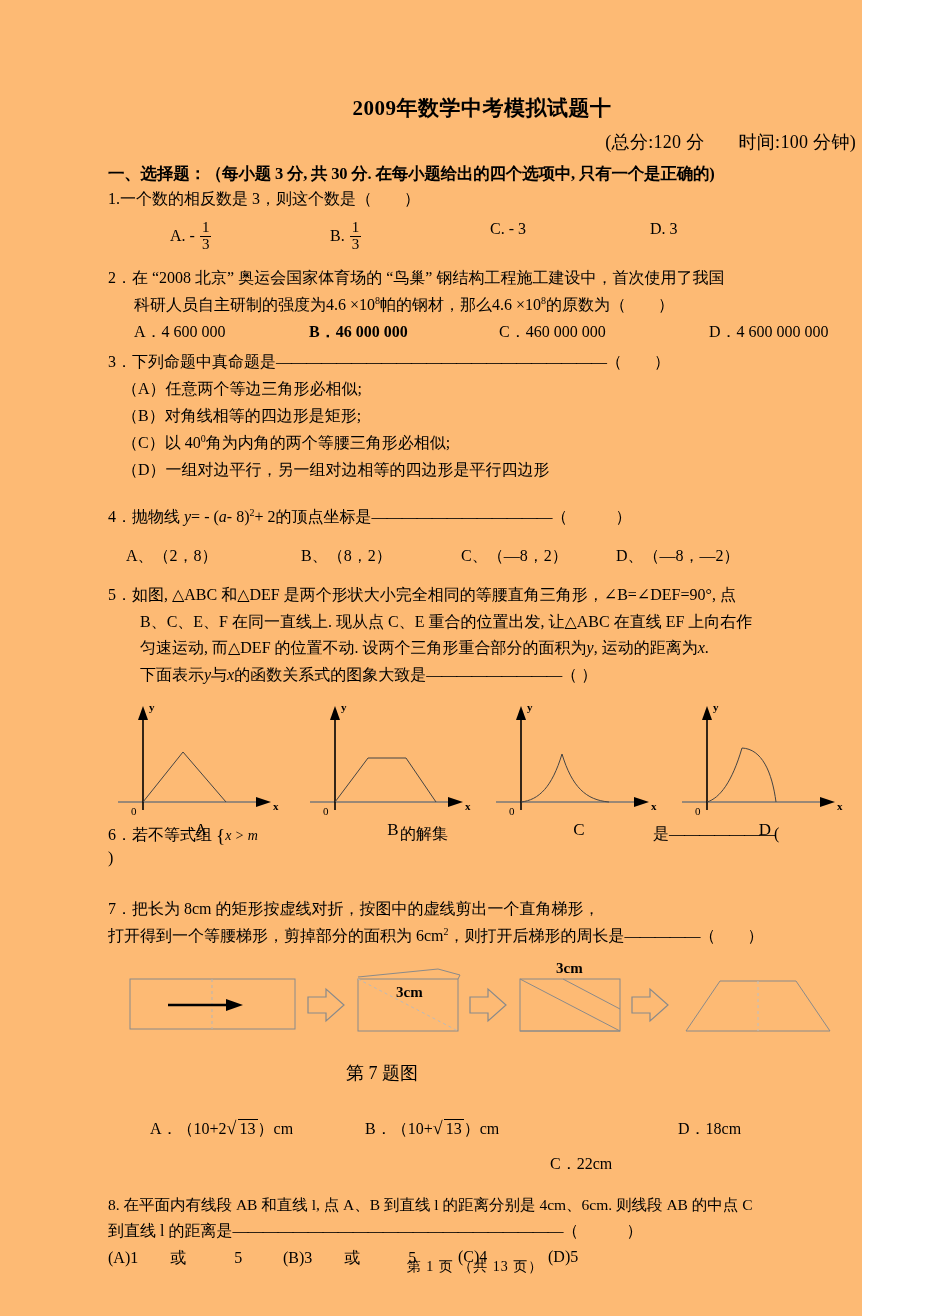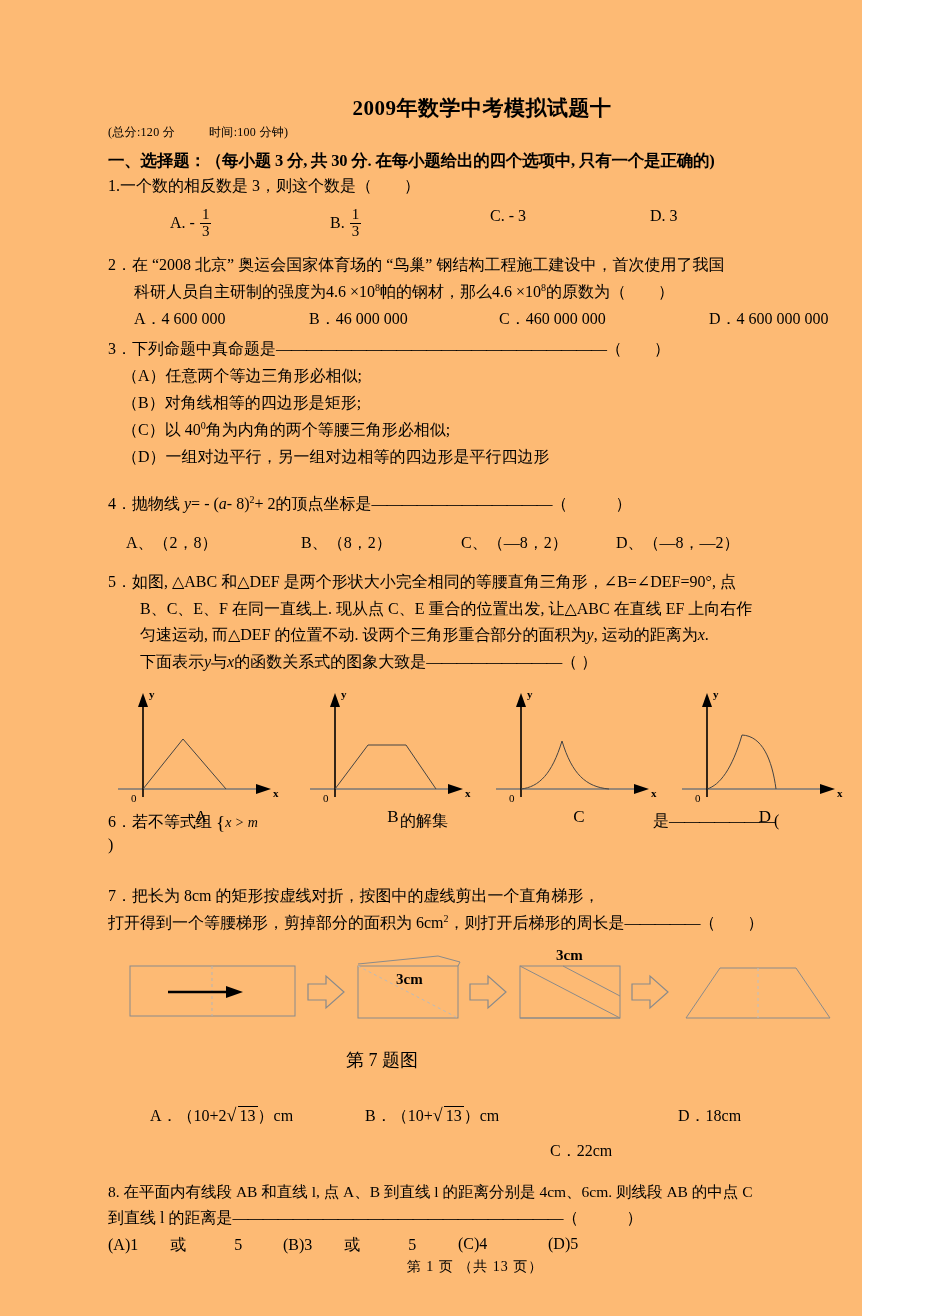--- a/index.html
+++ b/index.html
@@ -30,23 +30,23 @@
   }
   
   .title {
     text-align: center;
     font-size: 21px;
     font-weight: bold;
     letter-spacing: 0.5px;
     line-height: 1.2;
   }
   .subtitle {
-    text-align: left;
-    font-size: 12px;
-    margin-top: 3px;
+    text-align: right;
+    font-size: 18px;
+    margin-top: 9px;
     letter-spacing: 0.3px;
   }
   .subtitle .gap { display:inline-block; width: 34px; }
 
   .sect-head {
     font-size: 16.5px;
     font-weight: bold;
     margin-top: 9px;
     letter-spacing: -0.2px;
   }
@@ -171,21 +171,21 @@
       <div style="width:160px;">C. - 3</div>
       <div>D. 3</div>
     </div>
 
     <div class="q" style="margin-top:14px;">2．在 “2008 北京” 奥运会国家体育场的 “鸟巢” 钢结构工程施工建设中，首次使用了我国</div>
     <div class="q tight indent">
       <span>科研人员自主研制的强度为</span><span>4.6 ×10</span><span class="sub">8</span><span>帕的钢材，那么</span><span>4.6 ×10</span><span class="sub">8</span><span>的原数为（　　）</span>
     </div>
     <div class="opts indent">
       <div style="width:175px;">A．4 600 000</div>
-      <div style="width:190px;">B．46 000 000</div>
+      <div style="width:190px;font-weight:bold;">B．46 000 000</div>
       <div style="width:210px;">C．460 000 000</div>
       <div>D．4 600 000 000</div>
     </div>
 
     <div class="q" style="margin-top:7px;">
       <span>3．下列命题中真命题是</span><span class="dashline">——————————————————————</span><span>（　　）</span>
     </div>
     <div class="q tight indent" style="padding-left:14px;">（A）任意两个等边三角形必相似;</div>
     <div class="q tight indent" style="padding-left:14px;">（B）对角线相等的四边形是矩形;</div>
     <div class="q tight indent" style="padding-left:14px;">

